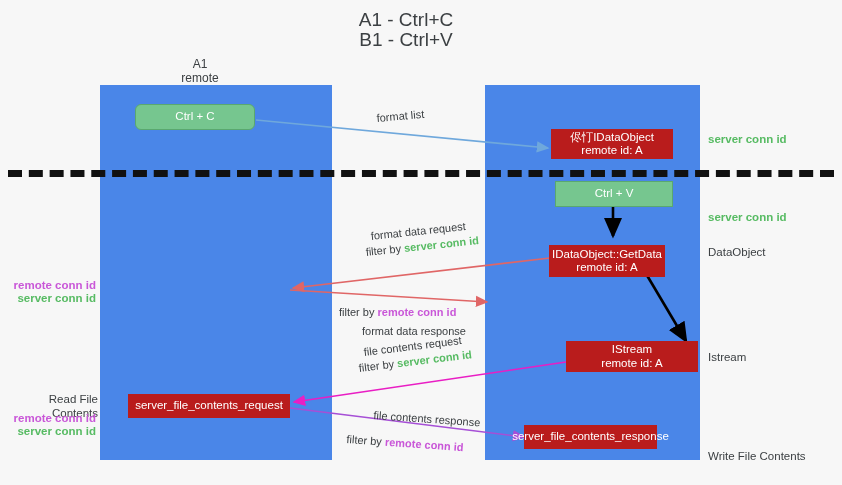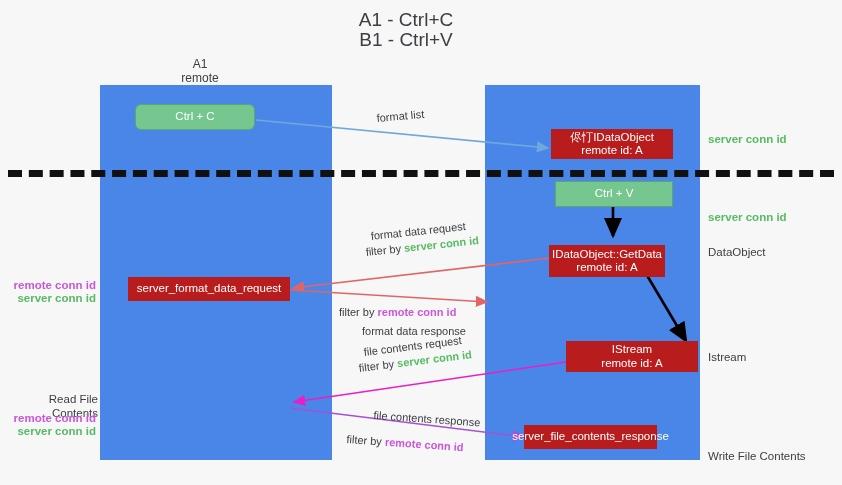--- a/index.html
+++ b/index.html
@@ -98,23 +98,23 @@
 
   <div class="box orange" style="left:551px;top:129px;width:122px;height:30px;">侭忊IDataObject
 remote id: A</div>
 
   <div class="box orange" style="left:549px;top:236px;width:116px;height:32px;margin-top:9px;">IDataObject::GetData
 remote id: A</div>
 
   <div class="box orange" style="left:566px;top:341px;width:132px;height:31px;">IStream
 remote id: A</div>
 
-  <div class="box orange" style="left:128px;top:277px;width:162px;height:24px;">server_format_data_request</div>
 
 
+  <div class="box orange" style="left:128px;top:394px;width:162px;height:24px;">server_file_contents_request</div>
 
   <div class="box orange" style="left:524px;top:425px;width:133px;height:24px;">server_file_contents_response</div>
 
   <div class="divider"></div>
 
   <div class="sidelabel conn-green" style="left:708px;top:132px;">server conn id</div>
   <div class="sidelabel conn-green" style="left:708px;top:210px;">server conn id</div>
   <div class="sidelabel" style="left:708px;top:245px;">DataObject</div>
   <div class="sidelabel" style="left:708px;top:350px;">Istream</div>
   <div class="sidelabel" style="left:708px;top:449px;">Write File Contents</div>

